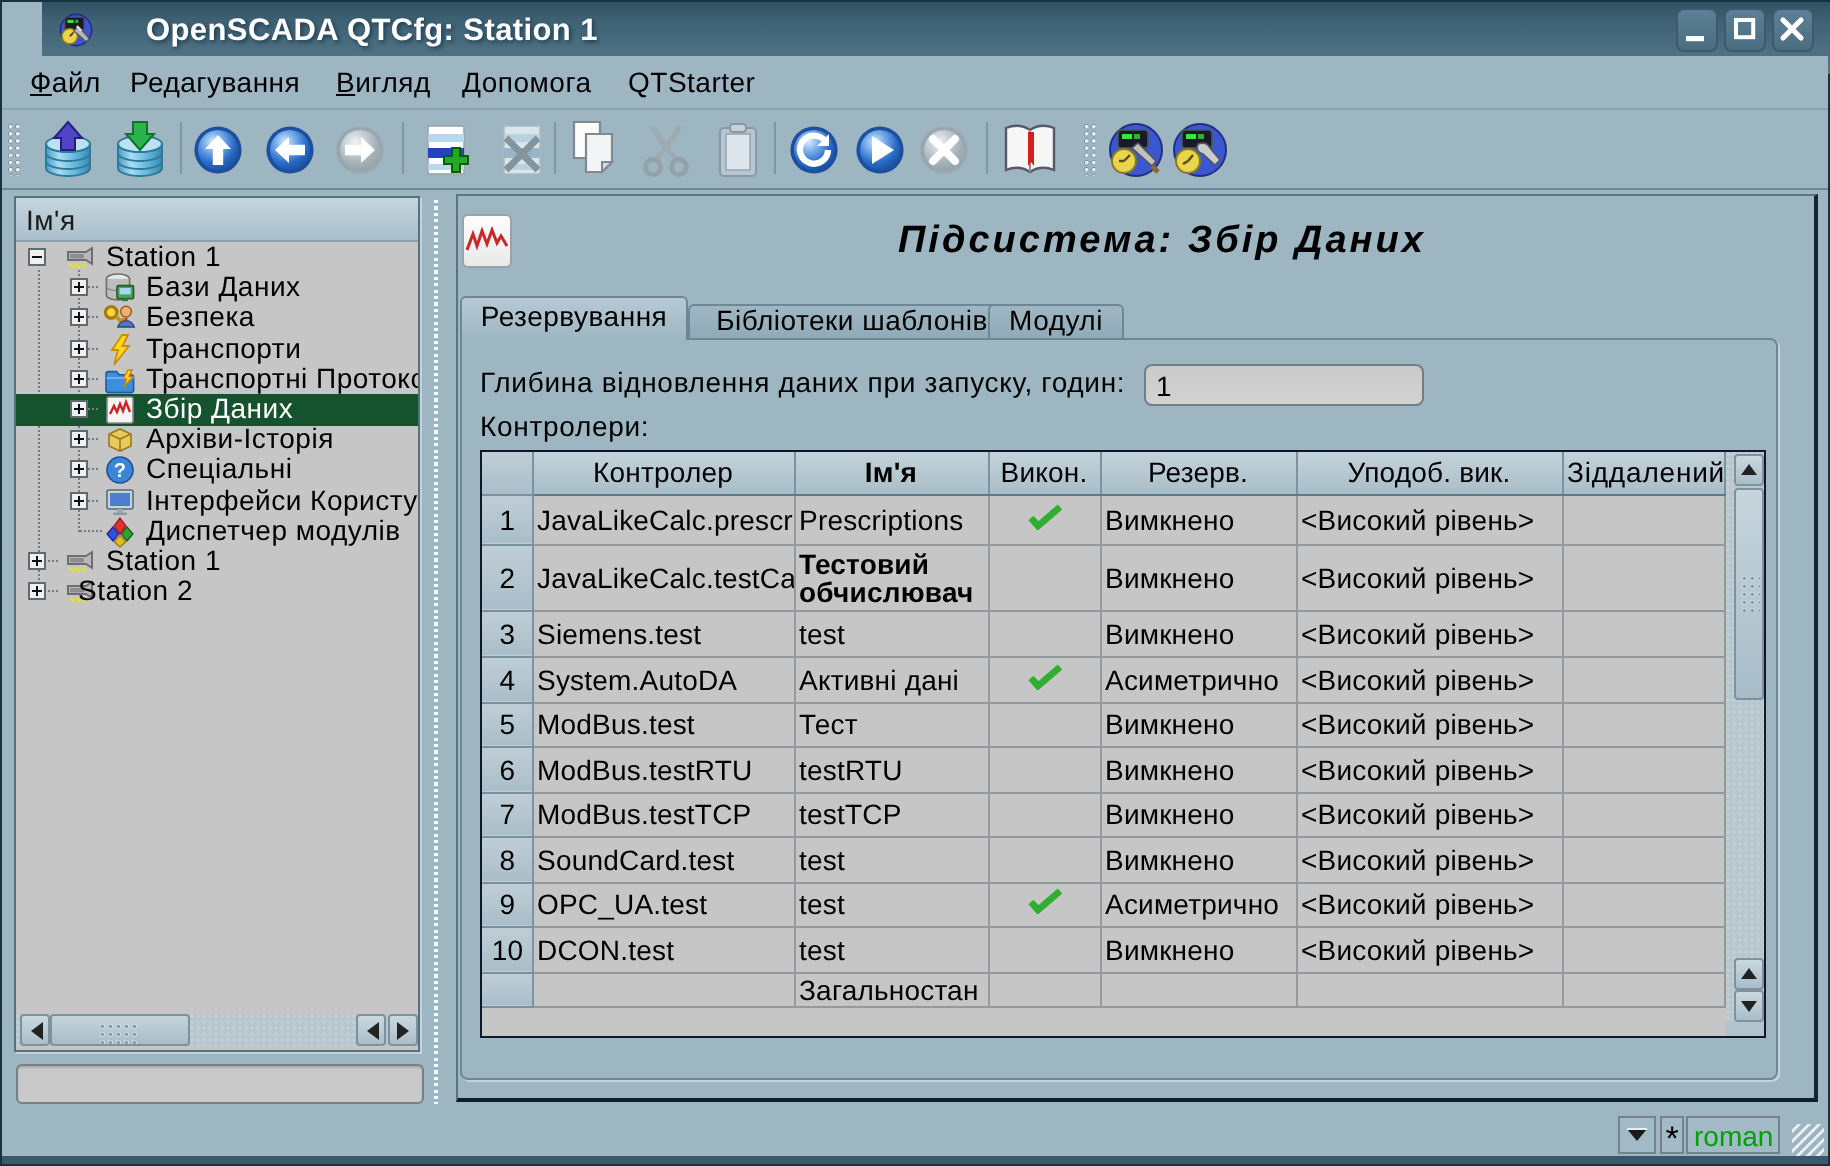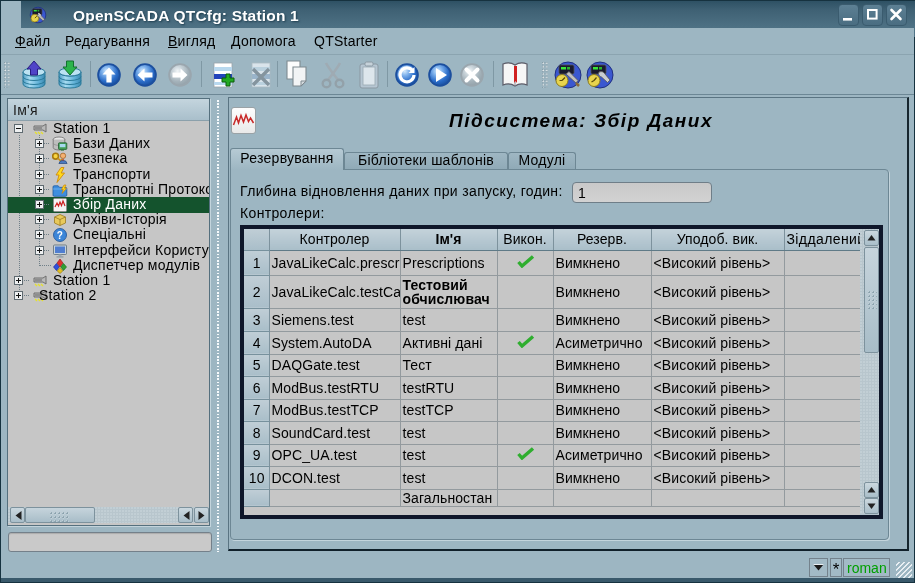--- a/index.html
+++ b/index.html
@@ -70,35 +70,35 @@
  border:1px solid #9aa2a6;border-radius:3px;}
 #rtitle{position:absolute;left:30px;top:12px;width:644px;text-align:center;
  font-size:19px;letter-spacing:1.5px;font-weight:bold;font-style:italic;color:#000;}
 
 
 .tab{position:absolute;font-size:14px;letter-spacing:0.25px;color:#000;}
 #tab1{left:1px;top:50px;width:114px;height:22px;background:linear-gradient(#b6cad4,#9db6c2);
  border:1px solid #6d8794;border-bottom:none;border-radius:3px 3px 0 0;z-index:3;}
 #tab2{left:115px;top:54px;width:164px;height:17px;background:linear-gradient(#9fb7c3,#90aab7);
  border:1px solid #6d8794;border-bottom:none;border-radius:3px 3px 0 0;}
-#tab3{left:279px;top:54px;width:68px;height:17px;background:linear-gradient(#9fb7c3,#90aab7);
+#tab3{left:265px;top:54px;width:68px;height:17px;background:linear-gradient(#9fb7c3,#90aab7);
  border:1px solid #6d8794;border-bottom:none;border-radius:3px 3px 0 0;}
 .tab span{position:absolute;left:0;right:0;top:1px;text-align:center;}
 #tab2 span,#tab3 span{top:-1px;}
 
 
 #tabframe{position:absolute;left:1px;top:71px;width:659px;height:371px;border-radius:0 4px 4px 4px;border:1px solid #6d8794;background:#9db6c2;box-shadow:1px 1px 0 rgba(225,236,242,0.55);}
 
 .lbl13{position:absolute;font-size:14px;letter-spacing:0.35px;color:#000;white-space:nowrap;}
 #edit1{position:absolute;left:341px;top:12px;width:140px;height:21px;background:linear-gradient(#c9c9c9,#d2d2d2);
  border:1.5px solid #6f7e88;border-radius:4px;font-size:14px;padding:2px 5px;color:#000;
  font-family:"Liberation Sans",sans-serif;}
 
 
-#tbl{position:absolute;left:9px;top:55px;width:643px;height:294px;border:4px solid #0f172a;background:#c6c6c6;overflow:hidden;}
+#tbl{position:absolute;left:9px;top:55px;width:643px;height:294px;border:1px solid #0f172a;background:#c6c6c6;overflow:hidden;}
 #dtab{border-collapse:collapse;table-layout:fixed;width:621px;}
 #dtab td{font-size:14px;letter-spacing:0.1px;color:#000;border-right:1px solid #939a9e;border-bottom:1px solid #939a9e;
  padding:0 1px 0 2px;overflow:hidden;white-space:nowrap;vertical-align:middle;}
 #dtab td.hd{background:linear-gradient(#c4d2da,#a9bec9);border-right:1px solid #7d929d;border-bottom:1px solid #5f7a87;
  text-align:center;padding:0 1px;}
 #dtab td.vh{background:linear-gradient(#c0ced6,#a9bec9);border-right:1px solid #7d929d;border-bottom:1px solid #77919d;
  text-align:center;}
 #dtab td.ctr{text-align:center;}
 .wrap2{white-space:normal !important;line-height:14px;font-weight:bold;}
 
@@ -536,21 +536,21 @@
                 <td>Активні дані</td>
                 <td class="ctr"><svg width="18" height="13" viewBox="0 0 18 13">
                     <path d="M1.5 7 L5 11 L16 1.5" fill="none" stroke="#2fae2f" stroke-width="3.4"></path>
                   </svg></td>
                 <td>Асиметрично</td>
                 <td>&lt;Високий рівень&gt;</td>
                 <td></td>
               </tr>
       <tr style="height:22px">
                 <td class="vh">5</td>
-                <td>DAQGate.test</td>
+                <td>ModBus.test</td>
                 <td>Тест</td>
                 <td></td>
                 <td>Вимкнено</td>
                 <td>&lt;Високий рівень&gt;</td>
                 <td></td>
               </tr>
       <tr style="height:23px">
                 <td class="vh">6</td>
                 <td>ModBus.testRTU</td>
                 <td>testRTU</td>

